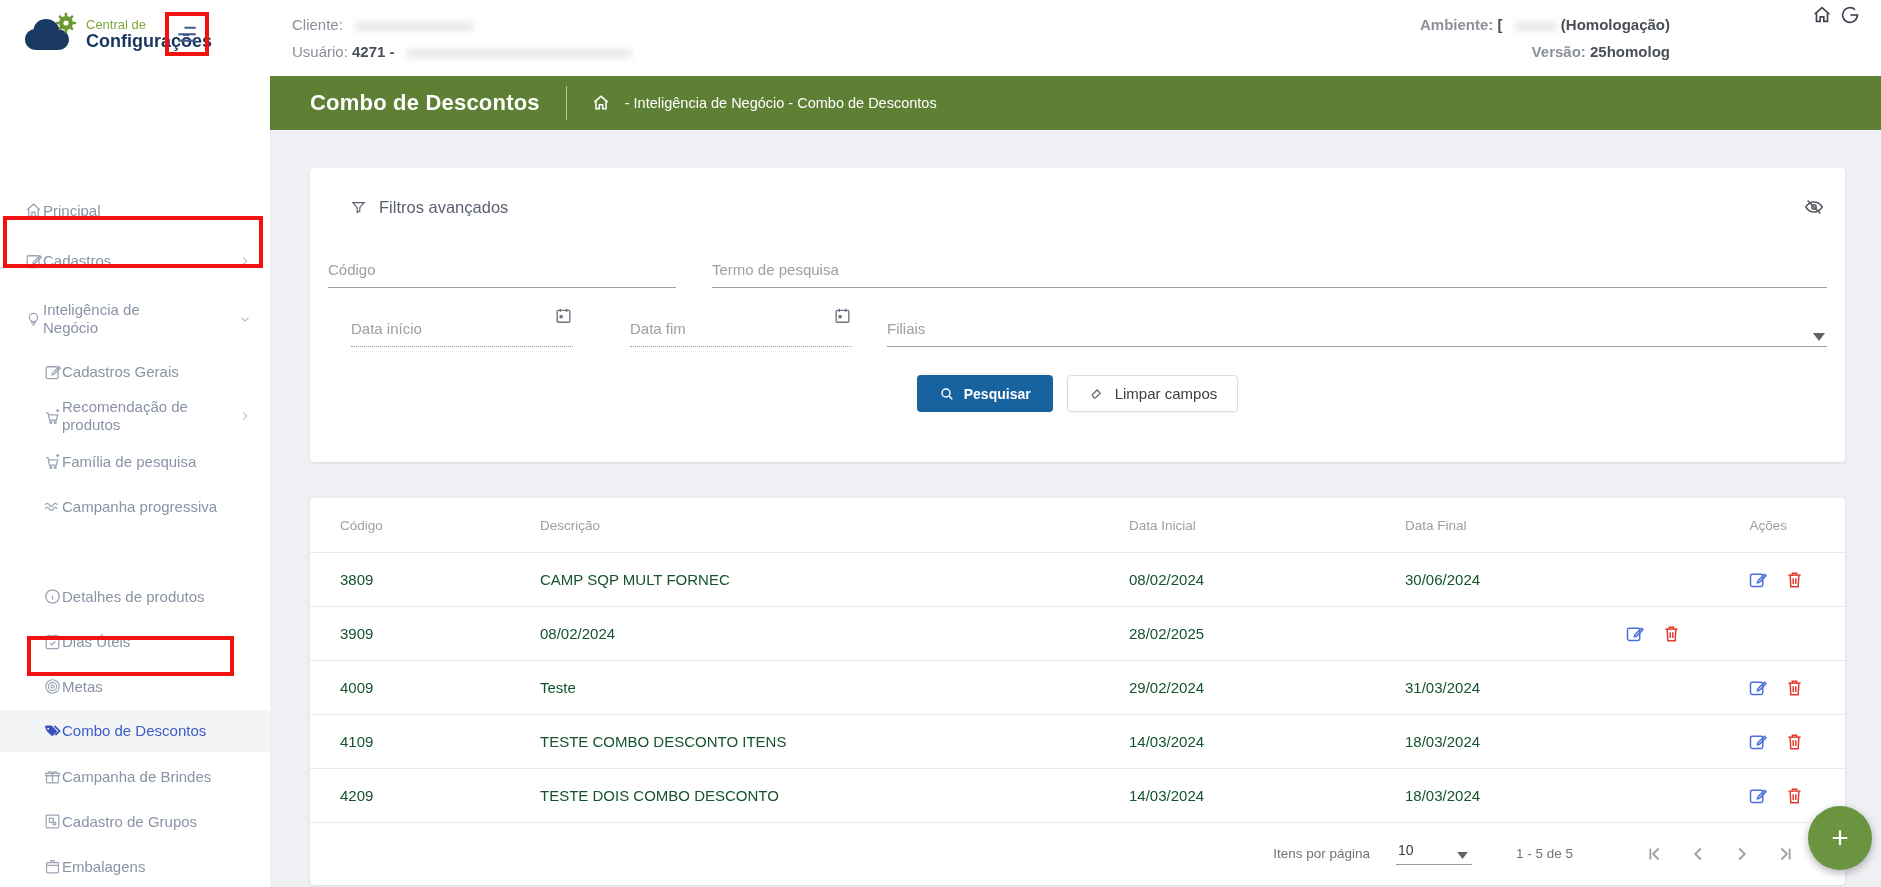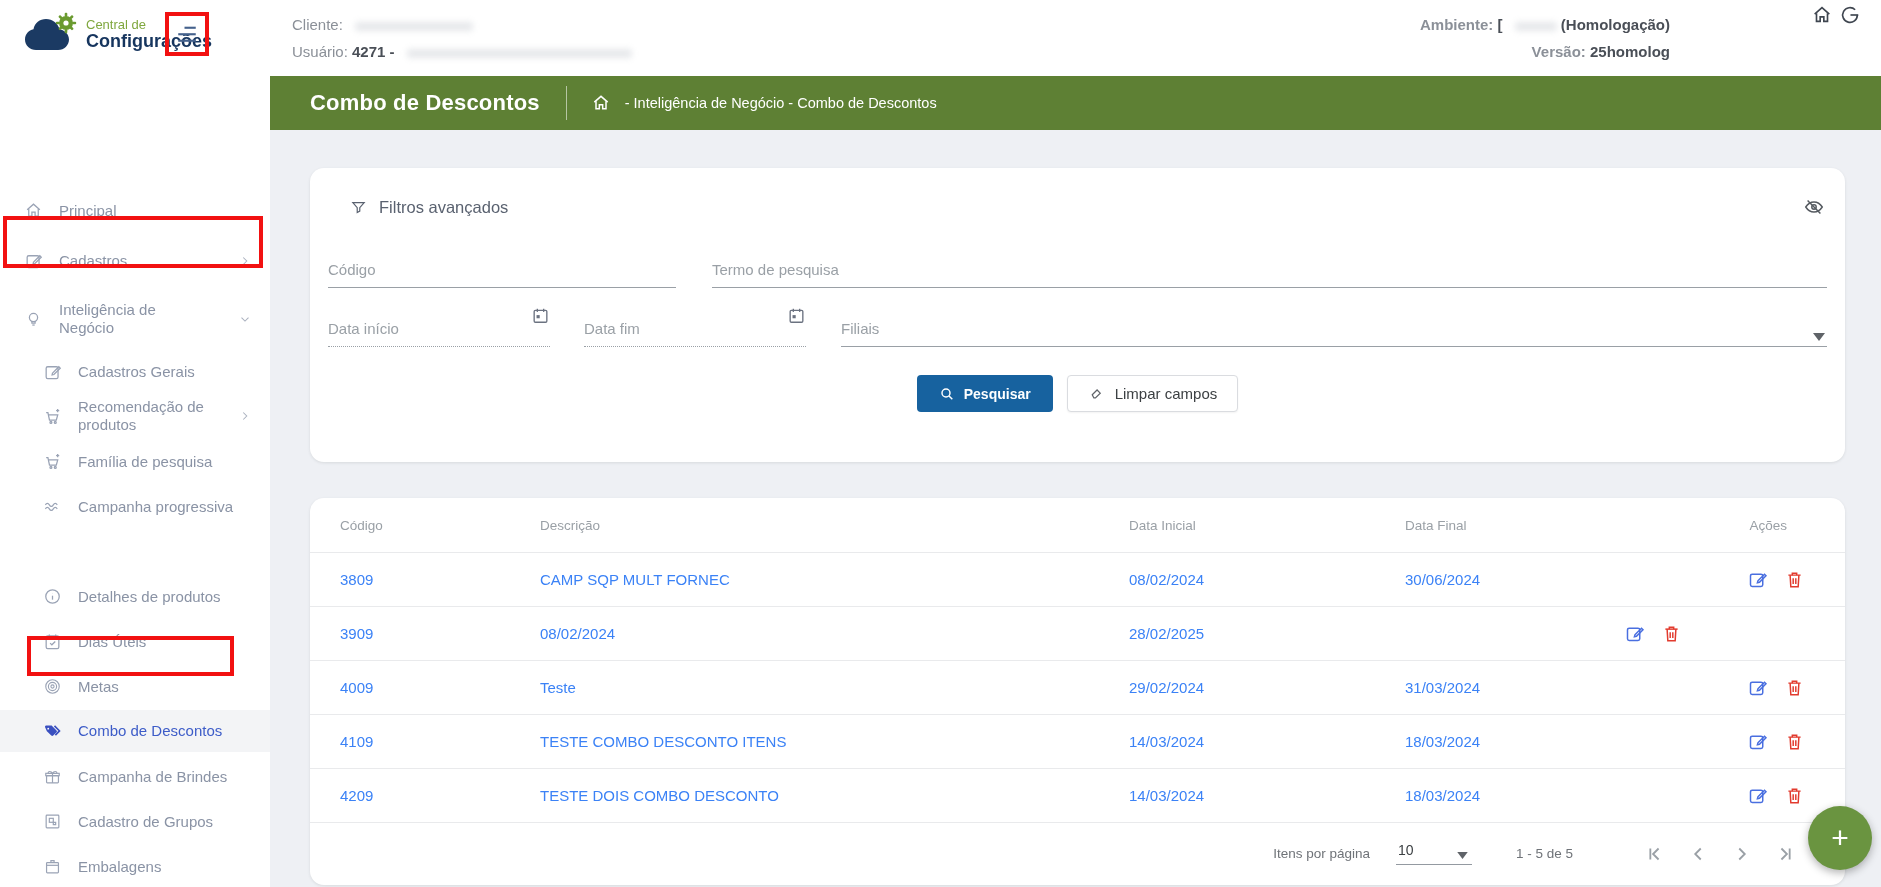--- a/index.html
+++ b/index.html
@@ -23,64 +23,64 @@
 
   
   .greenbar { position:absolute; left:270px; top:76px; right:0; height:54px; background:#5e8034; color:#fff; display:flex; align-items:center; z-index:4; }
   .greenbar .ptitle { font-size:22px; font-weight:bold; margin-left:40px; letter-spacing:.2px; }
   .greenbar .vdiv { width:1px; height:34px; background:rgba(255,255,255,.55); margin-left:26px; }
   .greenbar .bhome { margin-left:24px; width:20px; height:20px; color:#fff; background:none; border:none; cursor:pointer; padding:0; }
   .greenbar .bcrumb { font-size:14.5px; margin-left:14px; }
 
   
   .sidebar { position:absolute; left:0; top:76px; width:270px; bottom:0; background:#fff; z-index:3; }
-  .side-item { position:absolute; left:0; right:0; height:45px; display:flex; align-items:center; gap:16px; padding-left:24px; color:#8a93a5; font-size:15px; cursor:pointer; }
+  .side-item { position:absolute; left:0; right:0; height:45px; display:flex; align-items:center; gap:0; padding-left:24px; color:#8a93a5; font-size:15px; cursor:pointer; }
   .side-item .sicon { width:19px; height:19px; flex:0 0 19px; color:#9aa3b5; }
   .side-item .slabel { line-height:18px; }
   .side-item.sub { padding-left:43px; }
   .side-item .chev { position:absolute; right:18px; width:14px; height:14px; color:#aab1bf; }
   .side-item.active { background:#f3f4f6; color:#3d5cc8; }
   .side-item.active .sicon { color:#3a50c0; }
   .side-item.active .slabel { font-weight:500; color:#3d5cc8; }
   .wrap2 .slabel { max-width:150px; }
   svg.ic { width:100%; height:100%; display:block; }
 
   
   .content { position:absolute; left:270px; top:130px; right:0; bottom:0; background:#eef0f4; }
-  .card { position:absolute; left:40px; right:36px; background:#fff; border-radius:14px; box-shadow:0 1px 3px rgba(60,64,67,.12); }
+  .card { position:absolute; left:40px; right:36px; background:#fff; border-radius:4px; box-shadow:0 1px 3px rgba(60,64,67,.12); }
 
   
   .filter-card { top:38px; height:294px; }
   .f-title { display:flex; align-items:center; gap:12px; margin:30px 0 0 40px; color:#5a6270; font-size:16.5px; }
   .f-title .ficon { width:17px; height:17px; color:#5a6270; }
   .eye-btn { position:absolute; right:20px; top:28px; width:22px; height:22px; background:none; border:none; cursor:pointer; color:#555a60; }
   .f-row1 { display:flex; margin:36px 18px 0 18px; gap:36px; }
   .f-row2 { display:flex; margin:24px 18px 0 18px; gap:34px; align-items:flex-end; }
   .f-field { position:relative; display:flex; flex-direction:column; justify-content:flex-end; }
   .f-field input { border:none; border-bottom:1px solid #9aa0a6; background:transparent; font-size:15px; padding:8px 0 9px; width:100%; outline:none; font-family:"Liberation Sans",sans-serif; color:#3c4043; }
   .f-field input::placeholder { color:#9aa0a6; }
   .f-field.dotted input { border-bottom:1px dotted #9aa0a6; }
   .w-codigo { width:348px; }
   .w-termo { flex:1; }
-  .w-data { width:222px; }
+  .w-data { width:222px;margin-left:23px; }
   .w-filiais { flex:1; margin-left:1px; }
   .cal-btn { position:absolute; right:0; top:-6px; width:19px; height:19px; background:none; border:none; cursor:pointer; color:#6b7280; }
   .dd-caret { position:absolute; right:2px; bottom:12px; width:12px; height:8px; color:#5f6368; }
   .f-actions { display:flex; justify-content:center; gap:14px; margin-top:28px; }
   .btn-search { display:flex; align-items:center; gap:9px; background:#17629f; color:#fff; border:none; border-radius:4px; height:37px; padding:0 22px; font-size:14px; font-weight:bold; cursor:pointer; font-family:"Liberation Sans",sans-serif; }
   .btn-search .bicon { width:16px; height:16px; }
   .btn-clear { display:flex; align-items:center; gap:10px; background:#fff; color:#3c4043; border:1px solid #dadce0; border-radius:4px; height:37px; padding:0 20px; font-size:15px; cursor:pointer; box-shadow:0 1px 2px rgba(0,0,0,.05); font-family:"Liberation Sans",sans-serif; }
   .btn-clear .bicon { width:17px; height:17px; color:#5f6368; }
 
   
   .table-card { top:368px; height:387px; overflow:hidden; }
   .t-grid { display:grid; grid-template-columns:200px 589px 276px 317px 1fr; align-items:center; height:54px; padding-left:30px; }
   .t-head { color:#9aa0a6; font-size:13.5px; }
   .t-head .col-acoes { text-align:right; padding-right:58px; }
-  .t-row { border-top:1px solid #e9eaec; color:#3b82f6; font-size:15px; }
+  .t-row { border-top:1px solid #e9eaec; color:#14532d; font-size:15px; }
   .cell-acoes { display:flex; justify-content:flex-end; gap:16px; padding-right:40px; }
   .act-btn { width:21px; height:21px; background:none; border:none; cursor:pointer; padding:0; }
   .act-edit { color:#4a6fe0; }
   .act-del { color:#e23b2e; }
   .t-footer { border-top:1px solid #e9eaec; height:62px; display:flex; align-items:center; justify-content:flex-end; color:#6f7378; font-size:13.5px; padding-right:48px; gap:0; }
   .ipp-label { margin-right:26px; }
   .ipp-select { position:relative; width:76px; border-bottom:1px solid #949aa1; padding:0 0 6px 2px; color:#3c4043; font-size:14px; cursor:pointer; margin-right:44px; }
   .ipp-select .dd2 { position:absolute; right:4px; top:4px; width:11px; height:7px; color:#5f6368; }
   .range { margin-right:70px; color:#6f7378; }
   .pager { display:flex; gap:22px; color:#9aa0a6; }

